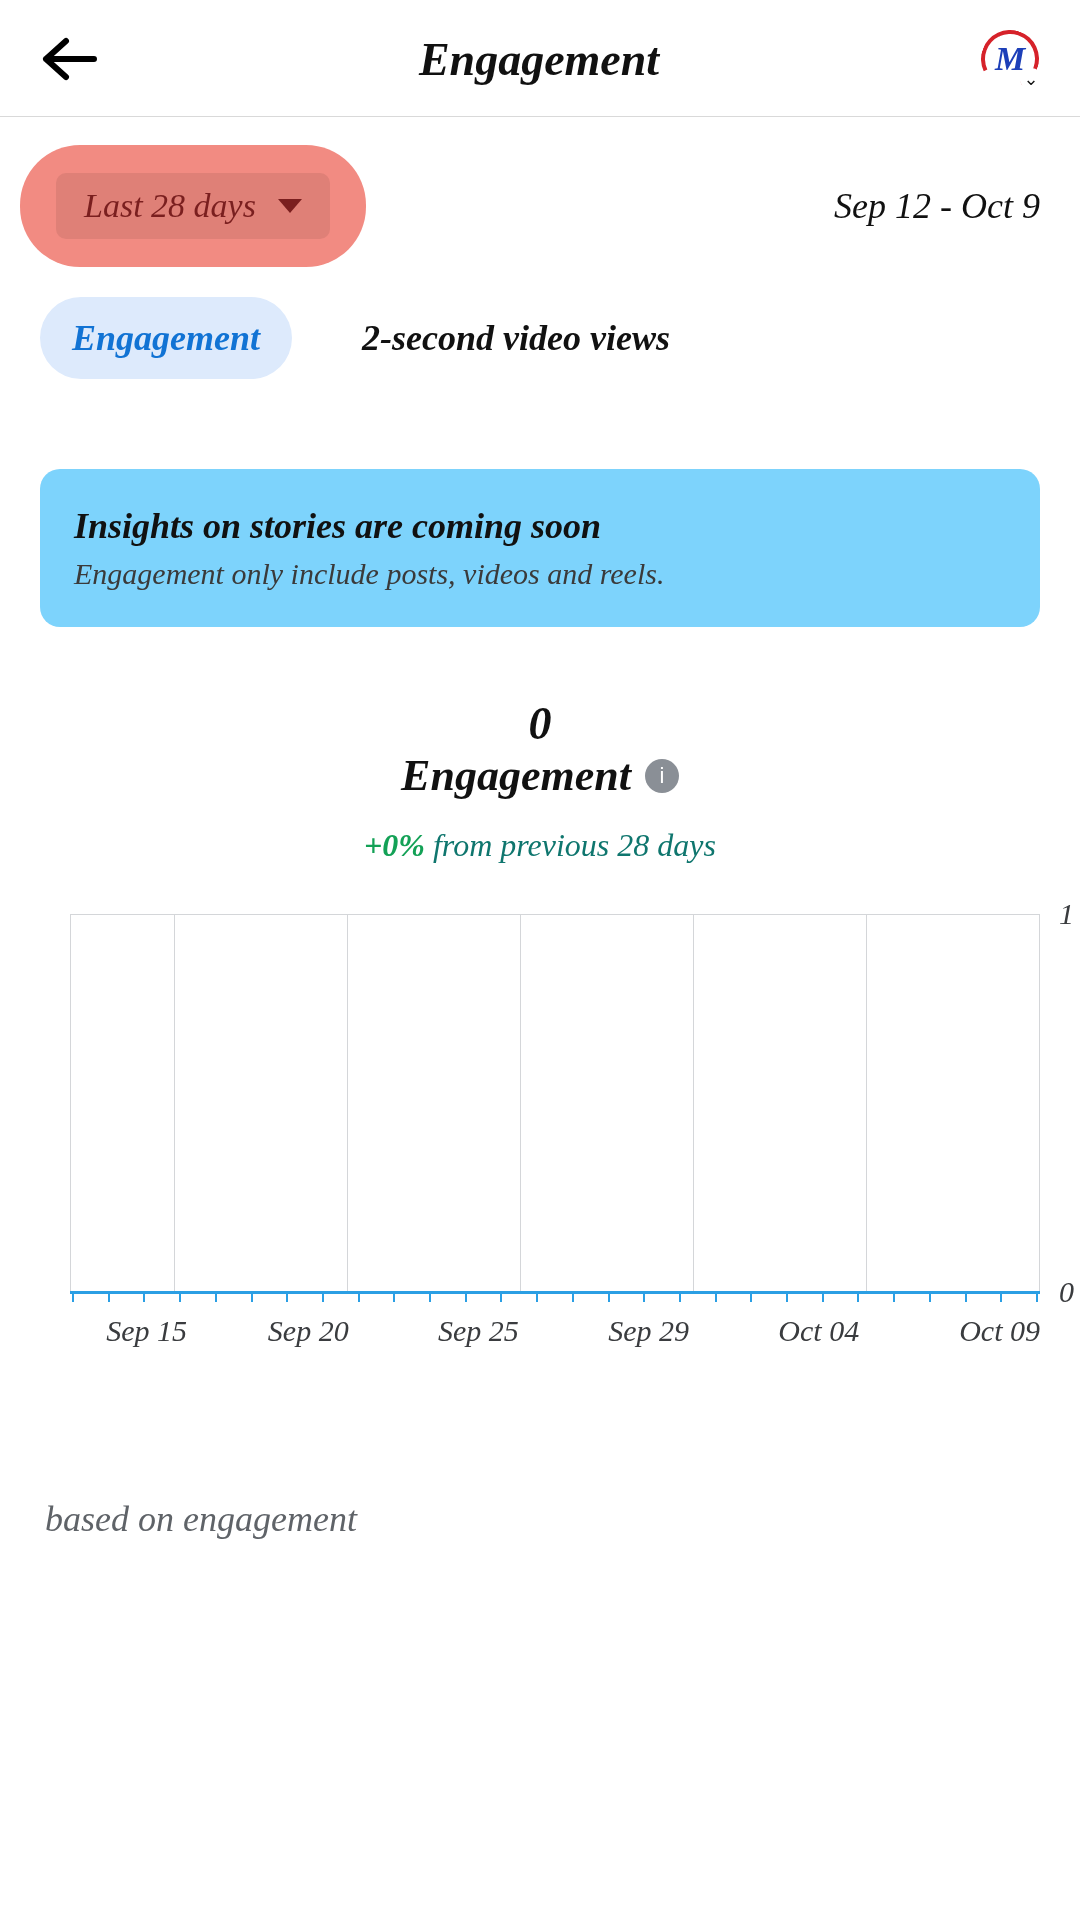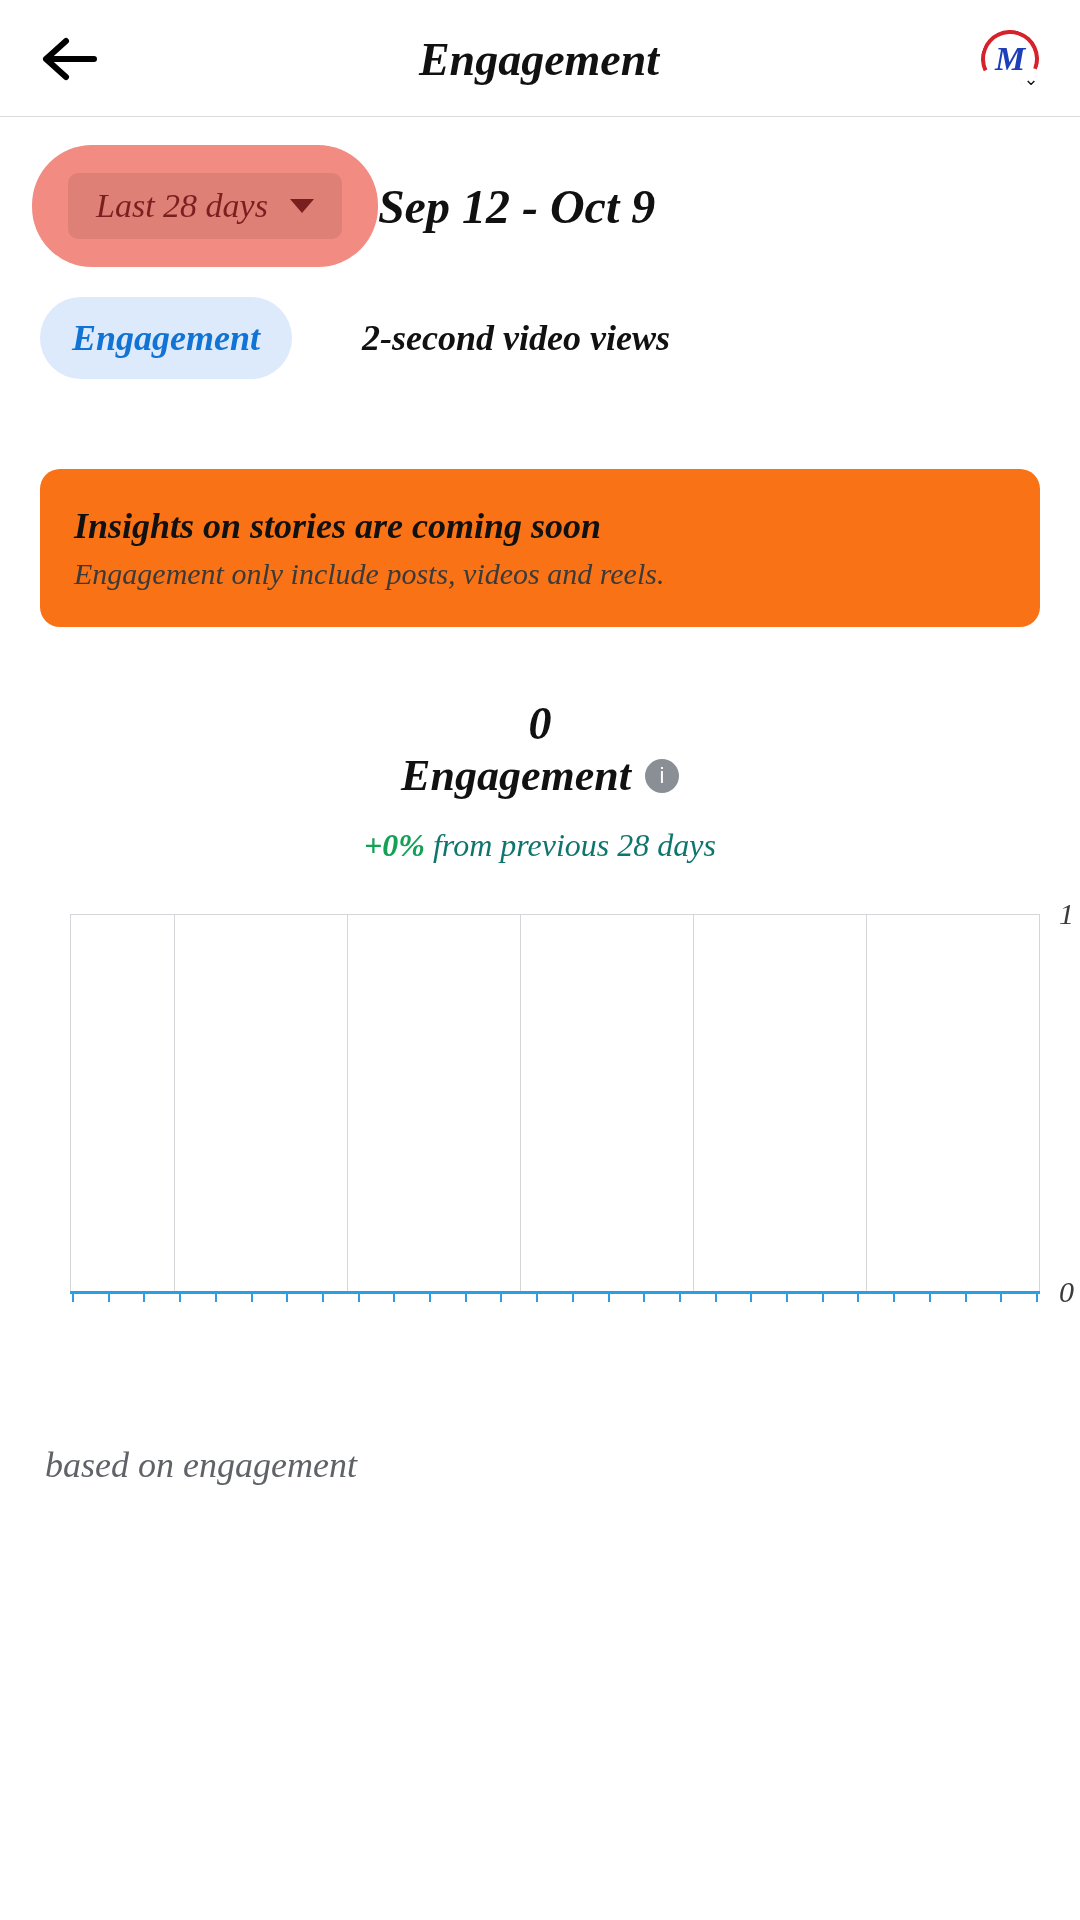--- a/index.html
+++ b/index.html
@@ -65,21 +65,22 @@
     background: #fff;
     border-radius: 50%;
     display: flex; align-items: center; justify-content: center;
     font-size: 18px; font-style: normal;
   }
 
   
   .range-row {
     display: flex;
     align-items: center;
-    padding: 28px 40px 0 32px;
+    justify-content: space-between;
+    padding: 28px 40px 0 20px;
   }
   .range-highlight {
     background: #f28b82;
     border-radius: 60px;
     padding: 28px 36px;
   }
   .range-pill {
     background: rgba(0,0,0,0.08);
     border-radius: 10px;
     padding: 14px 28px;
@@ -91,22 +92,22 @@
     font-size: 34px;
     color: #7a1f1f;
   }
   .range-caret {
     width: 0; height: 0;
     border-left: 12px solid transparent;
     border-right: 12px solid transparent;
     border-top: 14px solid #7a1f1f;
   }
   .range-value {
-    font-size: 48px;
-    font-weight: 700;
+    font-size: 36px;
+    font-weight: 400;
   }
 
   
   .tabs {
     padding: 30px 40px 0 40px;
     display: flex;
     align-items: center;
     gap: 38px;
   }
   .tab {
@@ -116,21 +117,21 @@
     border-radius: 999px;
   }
   .tab.active {
     background: #ddeafc;
     color: #1173d4;
   }
 
   
   .notice {
     margin: 90px 40px 0 40px;
-    background: #f97316;
+    background: #7dd3fc;
     border-radius: 20px;
     padding: 36px 34px;
   }
   .notice-title {
     font-size: 36px;
     font-weight: 700;
     margin-bottom: 10px;
   }
   .notice-sub {
     font-size: 30px;
@@ -318,17 +319,25 @@
         <div class="tick"></div>
         <div class="tick"></div>
         <div class="tick"></div>
         <div class="tick"></div>
         <div class="tick"></div>
         <div class="tick"></div>
         <div class="tick"></div>
         <div class="tick"></div>
       </div>
   </div>
+  <div class="xlabels">
+    <span>Sep 15</span>
+    <span>Sep 20</span>
+    <span>Sep 25</span>
+    <span>Sep 29</span>
+    <span>Oct 04</span>
+    <span>Oct 09</span>
+  </div>
 </div>
 
 <div class="recent">
   <div class="recent-sub">based on engagement</div>
 </div>
 
 </body></html>

